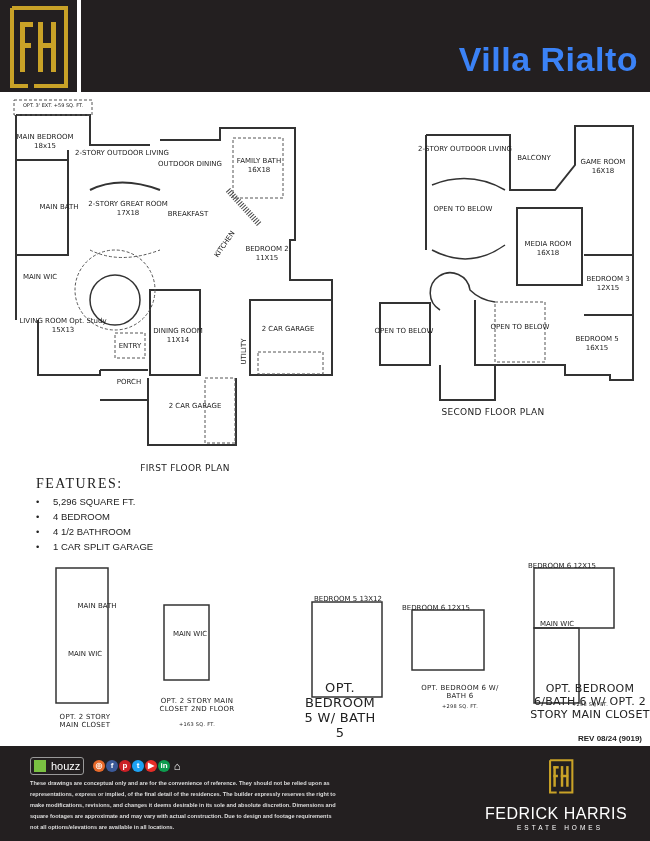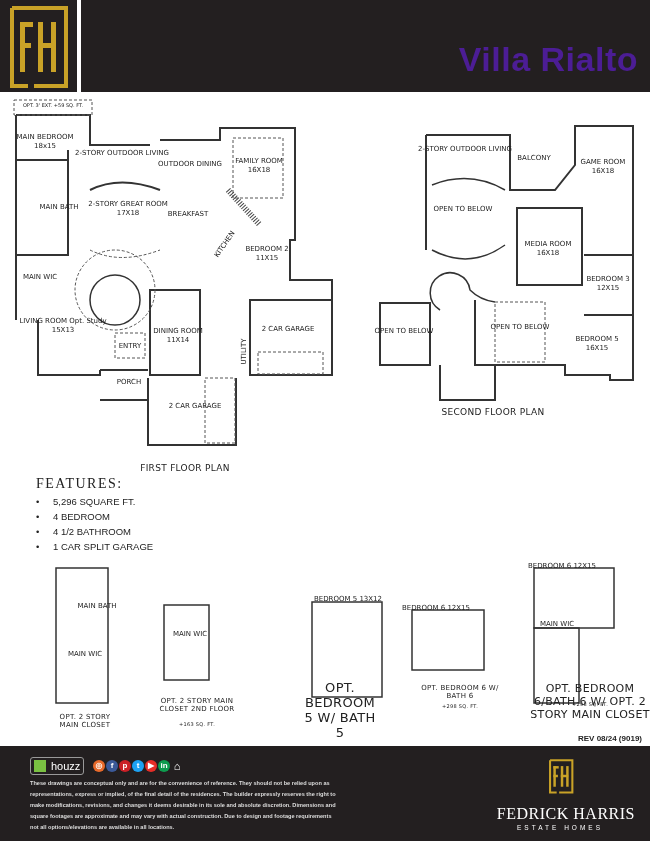--- a/index.html
+++ b/index.html
@@ -1,34 +1,34 @@
 <!DOCTYPE html>
 <html><head>
 <meta charset="utf-8">
 <style>
 *{box-sizing:border-box;margin:0;padding:0}
 body{width:650px;height:841px;background:#fff;font-family:"DejaVu Sans",sans-serif;position:relative;overflow:hidden;color:#222}
 .hdr-logo{position:absolute;left:0;top:0;width:77px;height:92px;background:#231f20}
 .hdr-bar{position:absolute;left:81px;top:0;width:569px;height:92px;background:#231f20}
-.title{position:absolute;right:12px;top:40px;color:#4c1d95;font-family:"Liberation Sans",sans-serif;font-weight:bold;font-size:34px;letter-spacing:0.5px}
+.title{position:absolute;right:12px;top:40px;color:#3b82f6;font-family:"Liberation Sans",sans-serif;font-weight:bold;font-size:34px;letter-spacing:0.5px}
 .plan{position:absolute}
 .lbl{position:absolute;font-size:7px;text-align:center;line-height:1.3;color:#222;white-space:nowrap;transform:translateX(-50%);font-family:"DejaVu Sans",sans-serif}
 .cap{position:absolute;font-size:9px;text-align:center;color:#222;white-space:nowrap;transform:translateX(-50%);font-family:"DejaVu Sans",sans-serif;letter-spacing:.3px}
 .feat-h{position:absolute;left:36px;top:476px;font-size:14px;letter-spacing:1.5px;font-family:Liberation Serif, serif}
 .feat{position:absolute;left:36px;top:494px;font-size:9.5px;list-style:none;font-family:Liberation Sans, sans-serif}
 .feat li{height:15px;line-height:15px}
 .feat li:before{content:"•";display:inline-block;width:17px}
 .small{font-size:5px}
 .rev{position:absolute;right:8px;top:734px;font-size:8px;font-weight:bold;font-family:"Liberation Sans",sans-serif}
 .footer{position:absolute;left:0;top:746px;width:650px;height:95px;background:#231f20}
 .disc{position:absolute;left:30px;top:778px;width:310px;color:#ddd;font-size:5.6px;line-height:11px;font-weight:bold;font-family:"Liberation Sans",sans-serif}
 .houzz{position:absolute;left:30px;top:757px;width:54px;height:18px;border:1px solid #999;border-radius:3px;color:#fff;font-size:11px;line-height:16px;padding-left:20px;font-family:"Liberation Sans",sans-serif}
 .houzz .hz{position:absolute;left:3px;top:2px;width:12px;height:12px;background:#7ac142}
 .soc{position:absolute;top:760px;width:12px;height:12px;border-radius:50%;color:#fff;font-size:8px;text-align:center;line-height:12px;font-weight:bold;font-family:"Liberation Sans",sans-serif}
-.brand{position:absolute;left:485px;top:805px;width:150px;text-align:right;color:#fff;font-family:Liberation Serif, serif;font-size:16px;letter-spacing:.5px}
+.brand{position:absolute;left:485px;top:805px;width:150px;text-align:left;color:#fff;font-family:Liberation Sans, sans-serif;font-size:16px;letter-spacing:.5px}
 .brand2{position:absolute;left:485px;top:824px;width:150px;text-align:center;color:#fff;font-size:6.5px;letter-spacing:3px;font-family:"Liberation Sans",sans-serif}
 </style>
 </head>
 <body>
 
 <div class="hdr-logo">
   <svg width="77" height="92" viewBox="0 0 77 92">
     <g fill="none" stroke="#c9a227" stroke-width="4">
       <path d="M12 8 H66 V86 H34"></path>
       <path d="M12 8 V86 H28"></path>
@@ -64,21 +64,21 @@
     </g>
     <path d="M90 190 Q120 175 160 190" fill="none" stroke="#333" stroke-width="2"></path>
     <path d="M90 250 Q120 265 160 250" fill="none" stroke="#555" stroke-width="1" stroke-dasharray="3,2"></path>
     <circle cx="115" cy="300" r="25" fill="none" stroke="#333" stroke-width="1.5"></circle>
     <path d="M228 190 L260 225" stroke="#444" stroke-width="6" stroke-dasharray="1,1.5"></path>
   </svg>
   <div class="lbl" style="left:53px;top:7px;font-size:5px">OPT. 3' EXT. +59 SQ. FT.</div>
   <div class="lbl" style="left:45px;top:38px"><span>MAIN BEDROOM</span><br><span>18x15</span></div>
   <div class="lbl" style="left:122px;top:54px">2-STORY OUTDOOR LIVING</div>
   <div class="lbl" style="left:190px;top:65px">OUTDOOR DINING</div>
-  <div class="lbl" style="left:259px;top:62px"><span>FAMILY ROOM</span><br><span>16X18</span></div>
+  <div class="lbl" style="left:259px;top:62px"><span>FAMILY BATH</span><br><span>16X18</span></div>
   <div class="lbl" style="left:59px;top:108px">MAIN BATH</div>
   <div class="lbl" style="left:128px;top:105px"><span>2-STORY GREAT ROOM</span><br><span>17X18</span></div>
   <div class="lbl" style="left:188px;top:115px">BREAKFAST</div>
   <div class="lbl" style="left:210px;top:145px;transform:rotate(-55deg)">KITCHEN</div>
   <div class="lbl" style="left:267px;top:150px"><span>BEDROOM 2</span><br><span>11X15</span></div>
   <div class="lbl" style="left:40px;top:178px">MAIN WIC</div>
   <div class="lbl" style="left:63px;top:222px"><span>LIVING ROOM Opt. Study</span><br><span>15X13</span></div>
   <div class="lbl" style="left:130px;top:247px">ENTRY</div>
   <div class="lbl" style="left:178px;top:232px"><span>DINING ROOM</span><br><span>11X14</span></div>
   <div class="lbl" style="left:232px;top:252px;transform:rotate(-90deg)">UTILITY</div>

